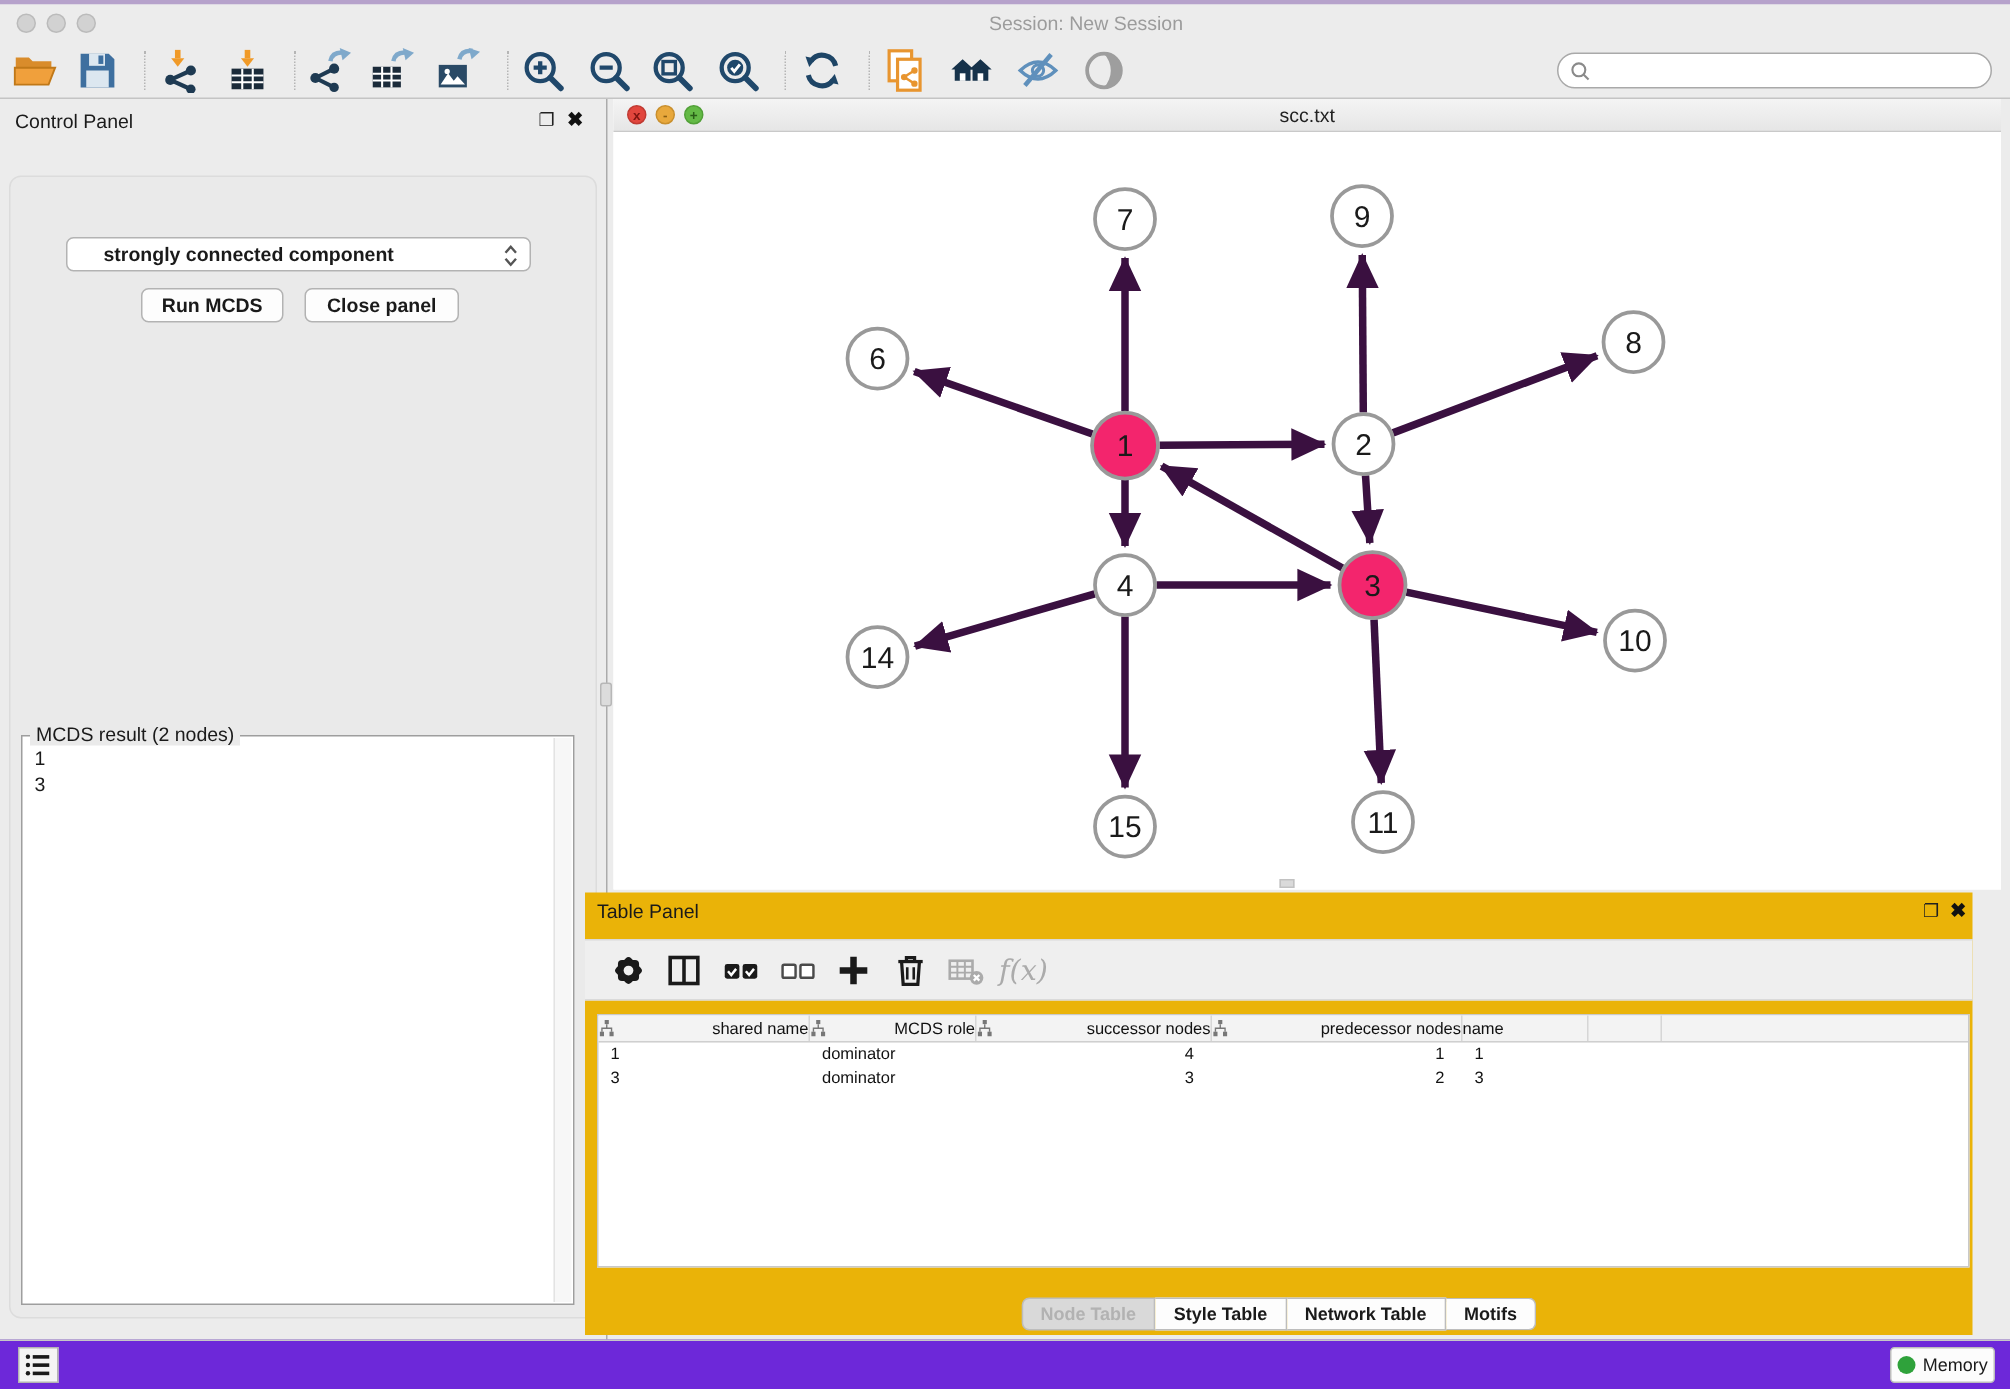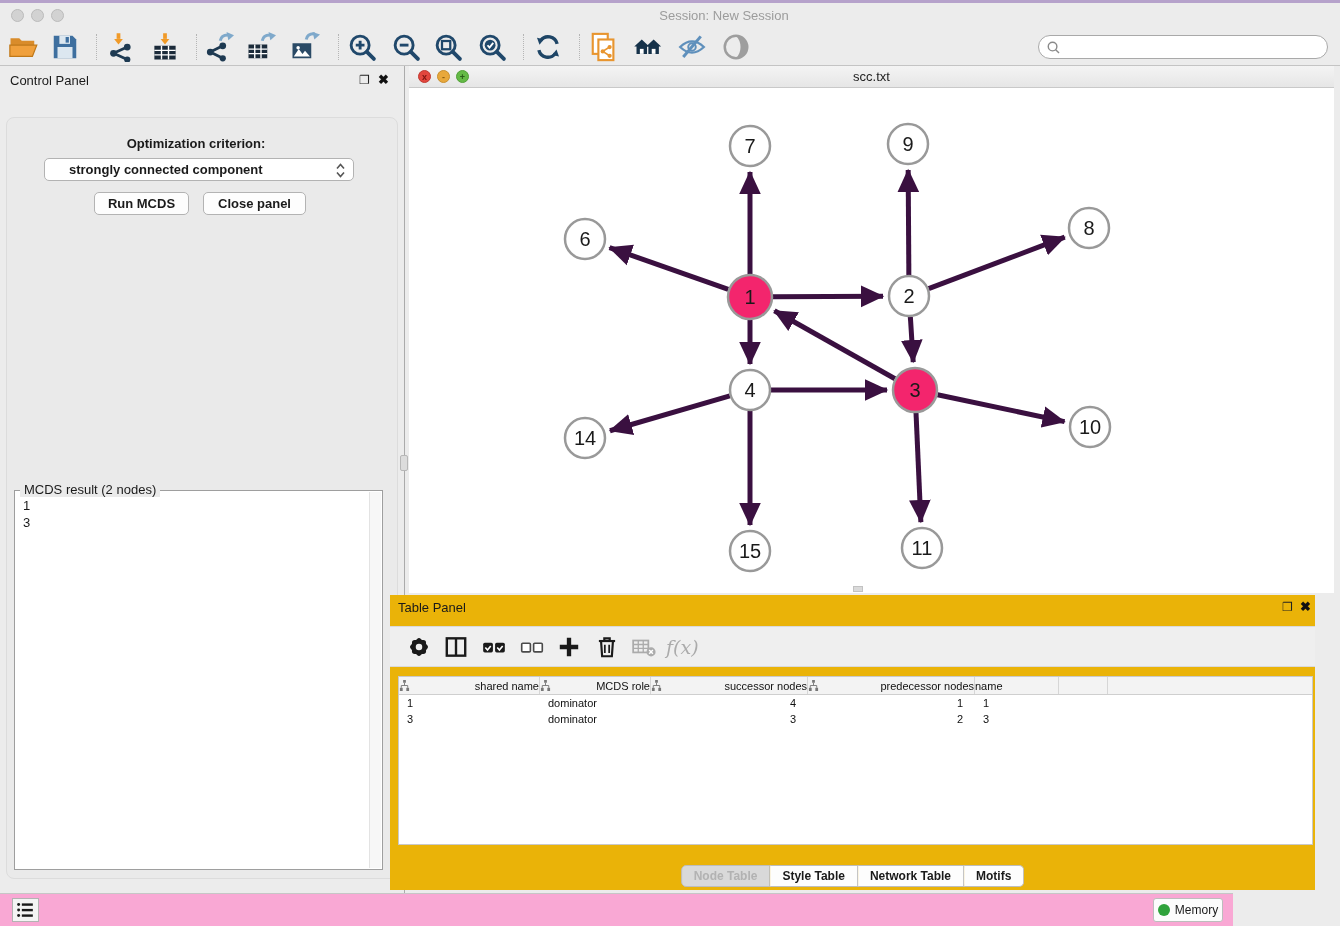--- a/index.html
+++ b/index.html
@@ -54,21 +54,21 @@
   #fx-label{font-family:"DejaVu Serif",serif;font-style:italic;font-size:19px;color:#ABABAB;line-height:26px;}
   #table-frame{left:8px;top:81px;width:915px;height:169px;background:#fff;border:1px solid #C9C9C9;box-sizing:border-box;}
   #table-header{left:0;top:0;width:913px;height:18px;background:#F3F3F3;border-bottom:1px solid #CFCFCF;box-sizing:border-box;}
   .hcell{position:absolute;top:0;height:17px;display:flex;align-items:center;justify-content:space-between;gap:4px;font-size:11px;color:#111;border-right:1px solid #D6D6D6;box-sizing:border-box;}
   .hdiv{position:absolute;top:0;height:17px;border-right:1px solid #D6D6D6;}
   .trow{position:absolute;left:0;width:913px;height:16px;}
   .tcell{position:absolute;top:0;height:16px;line-height:16px;font-size:11px;color:#111;box-sizing:border-box;}
   
   #tp-tabs{left:50%;transform:translateX(-50%);top:270px;}
   
-  #status-bar{top:893px;left:0;width:1233px;height:33px;background:#f9a8d4;border-top:1px solid #C6C6C6;box-sizing:border-box;}
+  #status-bar{top:893px;left:0;width:1340px;height:33px;background:#6d28d9;border-top:1px solid #C6C6C6;box-sizing:border-box;}
   #list-btn{left:12px;top:4px;width:27px;height:24px;background:#F4F4F4;border:1px solid #B3B3B3;box-sizing:border-box;}
   #memory-btn{right:10px;top:4px;width:70px;height:24px;background:#FCFCFC;border:1px solid #BDBDBD;border-radius:3px;box-sizing:border-box;display:flex;align-items:center;justify-content:center;gap:5px;font-size:12px;}
   #memory-dot{width:12px;height:12px;border-radius:50%;}
 </style>
 </head>
 <body>
 
 <div id="purple-edge" class="abs"></div>
 <div id="titlebar" class="abs">
   <div class="abs traffic gray" style="left:11px"></div>
@@ -235,21 +235,20 @@
 </div>
 
 <div id="control-panel" class="abs">
   <div class="abs panel-title" style="left:10px;top:7px">Control Panel</div>
   <div class="abs float-ico" style="left:359px;top:7px">❐</div>
   <div class="abs close-ico" style="left:378px;top:7px">✖</div>
 
 
   <div id="cp-body" class="abs"></div>
 
-  <div id="opt-label" class="abs">Optimization criterion:</div>
 
   <div id="opt-dropdown" class="abs">
     <span>strongly connected component</span>
     <svg class="abs" style="right:8px;top:4px" width="9" height="15" viewBox="0 0 9 15">
         <path d="M1 5.5L4.5 1.5L8 5.5M1 9.5L4.5 13.5L8 9.5" stroke="#555" stroke-width="1.6" fill="none"></path>
       </svg>
   </div>
 
   <div class="abs btn" style="left:94px;top:126px;width:95px">Run MCDS</div>
   <div class="abs btn" style="left:203px;top:126px;width:103px">Close panel</div>

